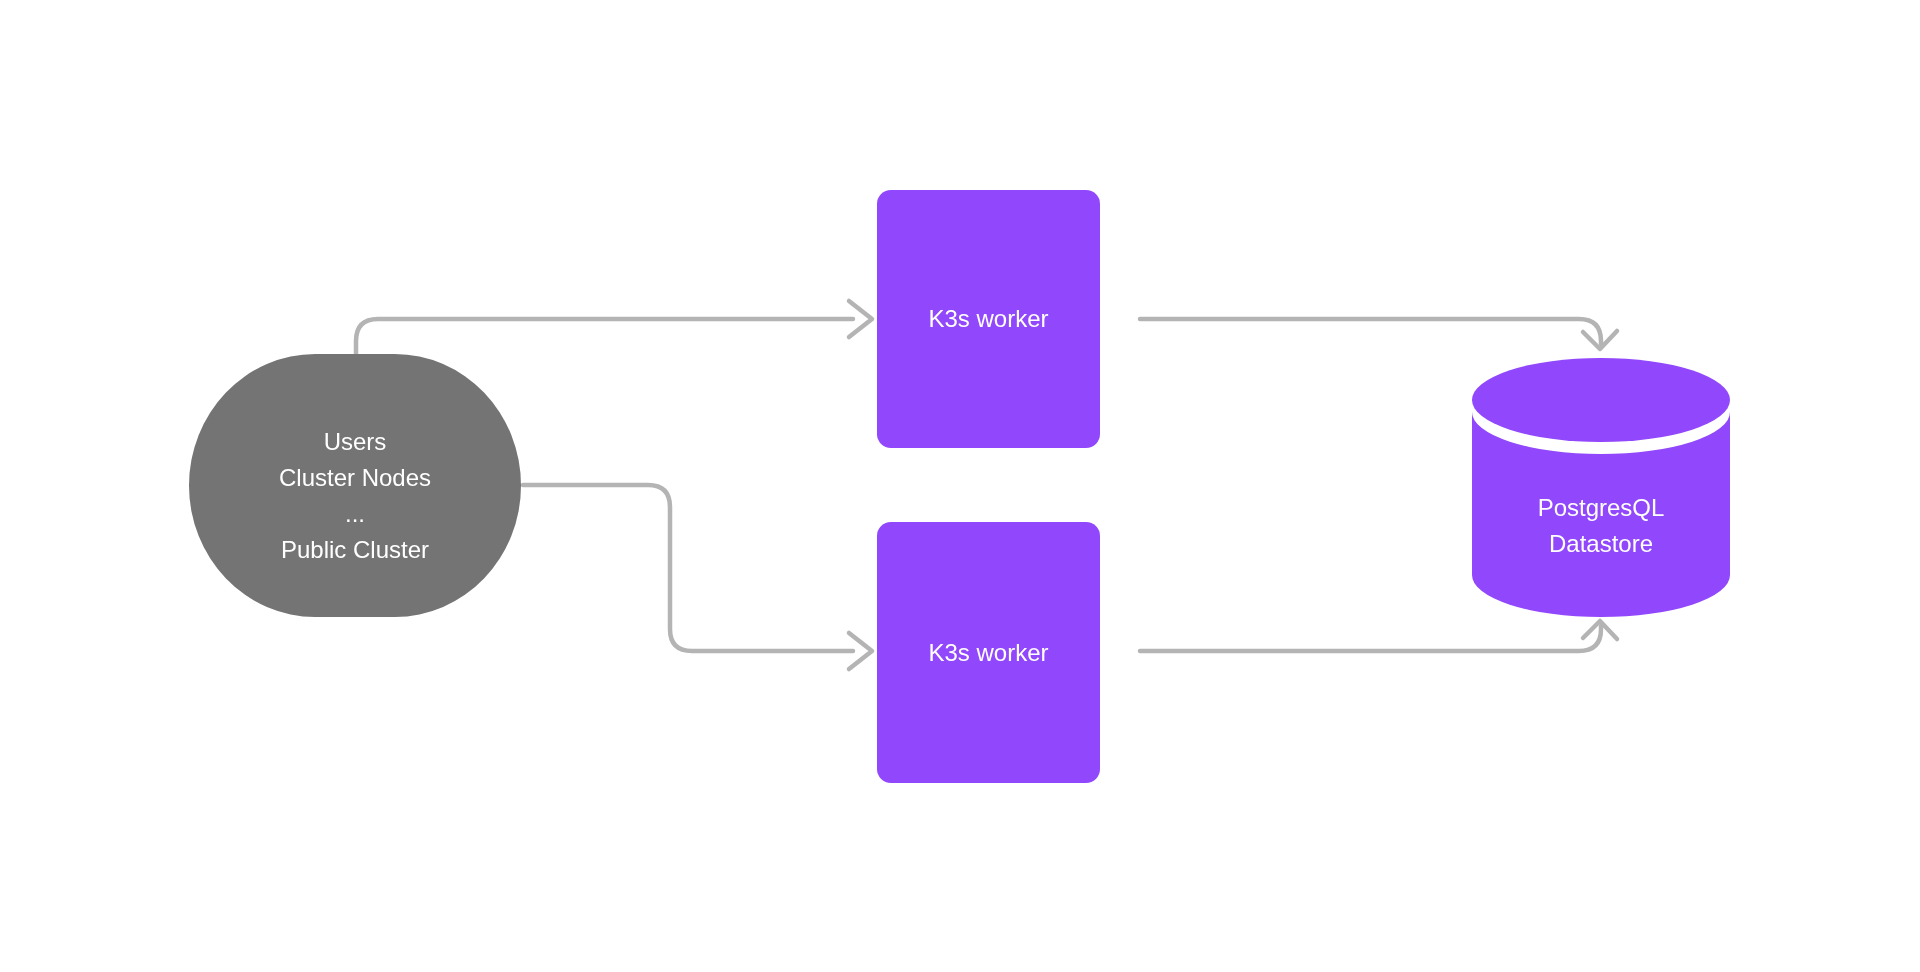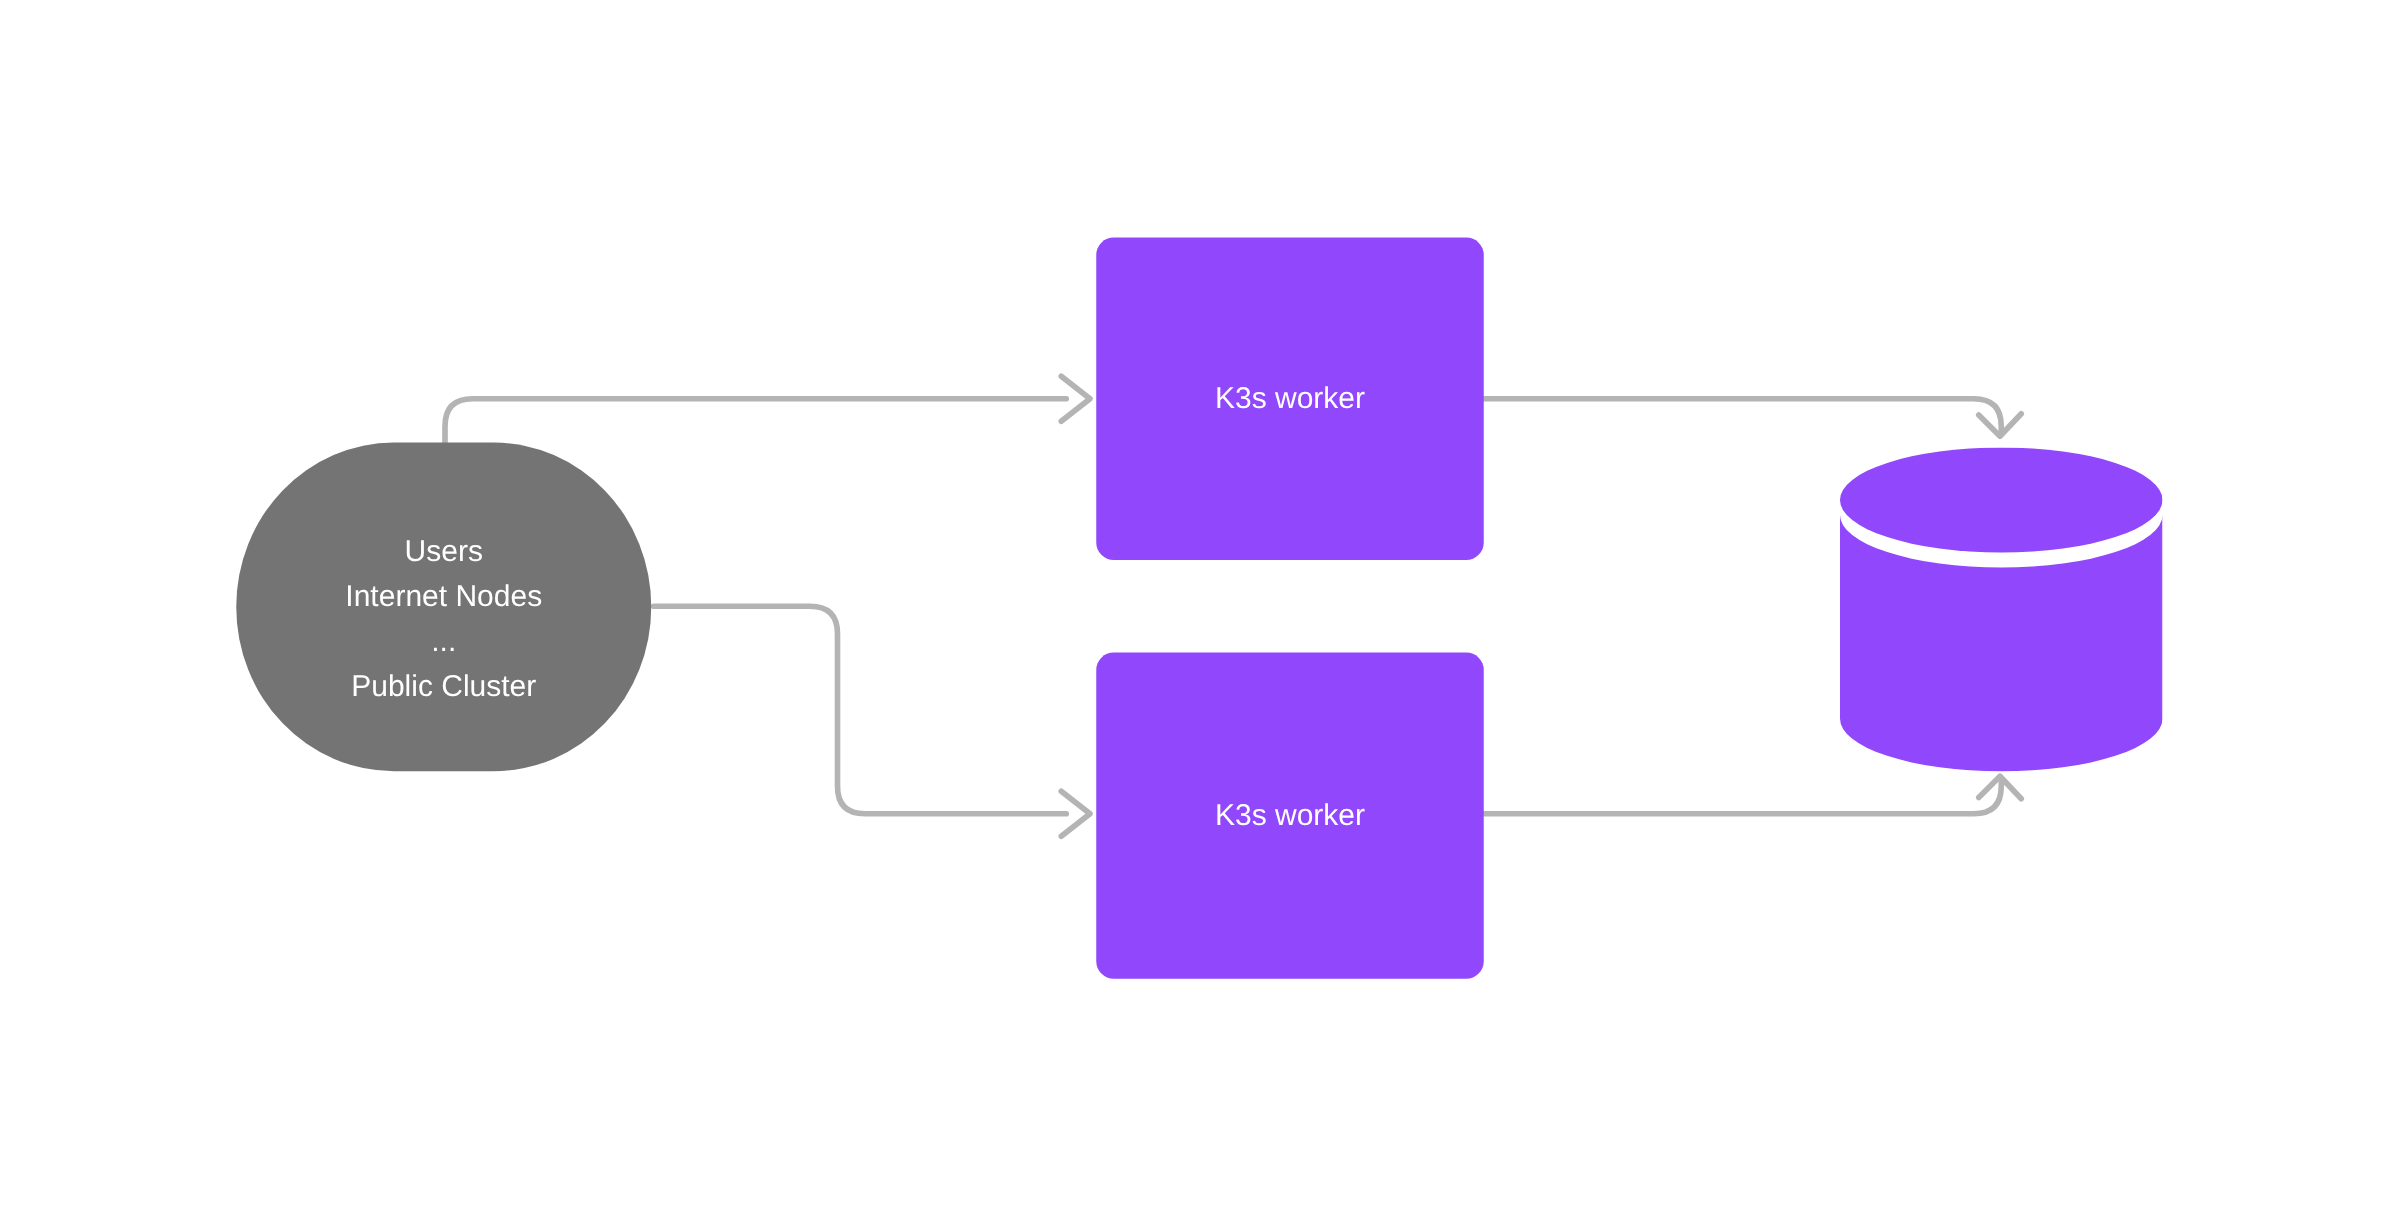--- a/index.html
+++ b/index.html
@@ -47,21 +47,21 @@
     line-height: 36px;
     text-align: center;
   }
   .node-source {
     left: 189px; top: 354px;
     width: 332px; height: 263px;
     background: var(--source-node);
     border-radius: 38% / 50%;
   }
   .node-box {
-    width: 310px;
+    width: 223px;
     background: var(--worker-node);
     border-radius: 14px;
   }
   .node-box.top    { left: 877px; top: 190px; height: 258px; }
   .node-box.bottom { left: 877px; top: 522px; height: 261px; }
   .node-cylinder {
     left: 1472px; top: 358px;
     width: 258px; height: 260px;
     background: transparent;
   }
@@ -107,34 +107,38 @@
     </g>
     <g>
       <path d="M 1140,651 H 1579 Q 1601,651 1601,629 L 1601,626"></path>
       <path d="M 1583,638 L 1600,621 L 1617,639"></path>
     </g>
   </svg>
 
   <div class="node node-source">
     <div class="multiline">
       <div>Users</div>
-      <div>Internet Nodes</div>
+      <div>Cluster Nodes</div>
       <div>...</div>
       <div>Public Cluster</div>
     </div>
   </div>
 
   <div class="node node-box top">
     <div>K3s worker</div>
   </div>
 
   <div class="node node-box bottom">
     <div>K3s worker</div>
   </div>
 
   <div class="node node-cylinder">
     <svg class="cylinder-shape" viewBox="0 0 258 260" xmlns="http://www.w3.org/2000/svg">
       <ellipse class="cyl" cx="129" cy="42" rx="129" ry="42"></ellipse>
       <path class="cyl" d="M 0,54 L 0,217 A 129,42 0 0 0 258,217 L 258,54 A 129,42 0 0 1 0,54 Z"></path>
     </svg>
+    <div class="cyl-label multiline">
+      <div>PostgresQL</div>
+      <div>Datastore</div>
+    </div>
   </div>
 
 </div>
 
 </body></html>

